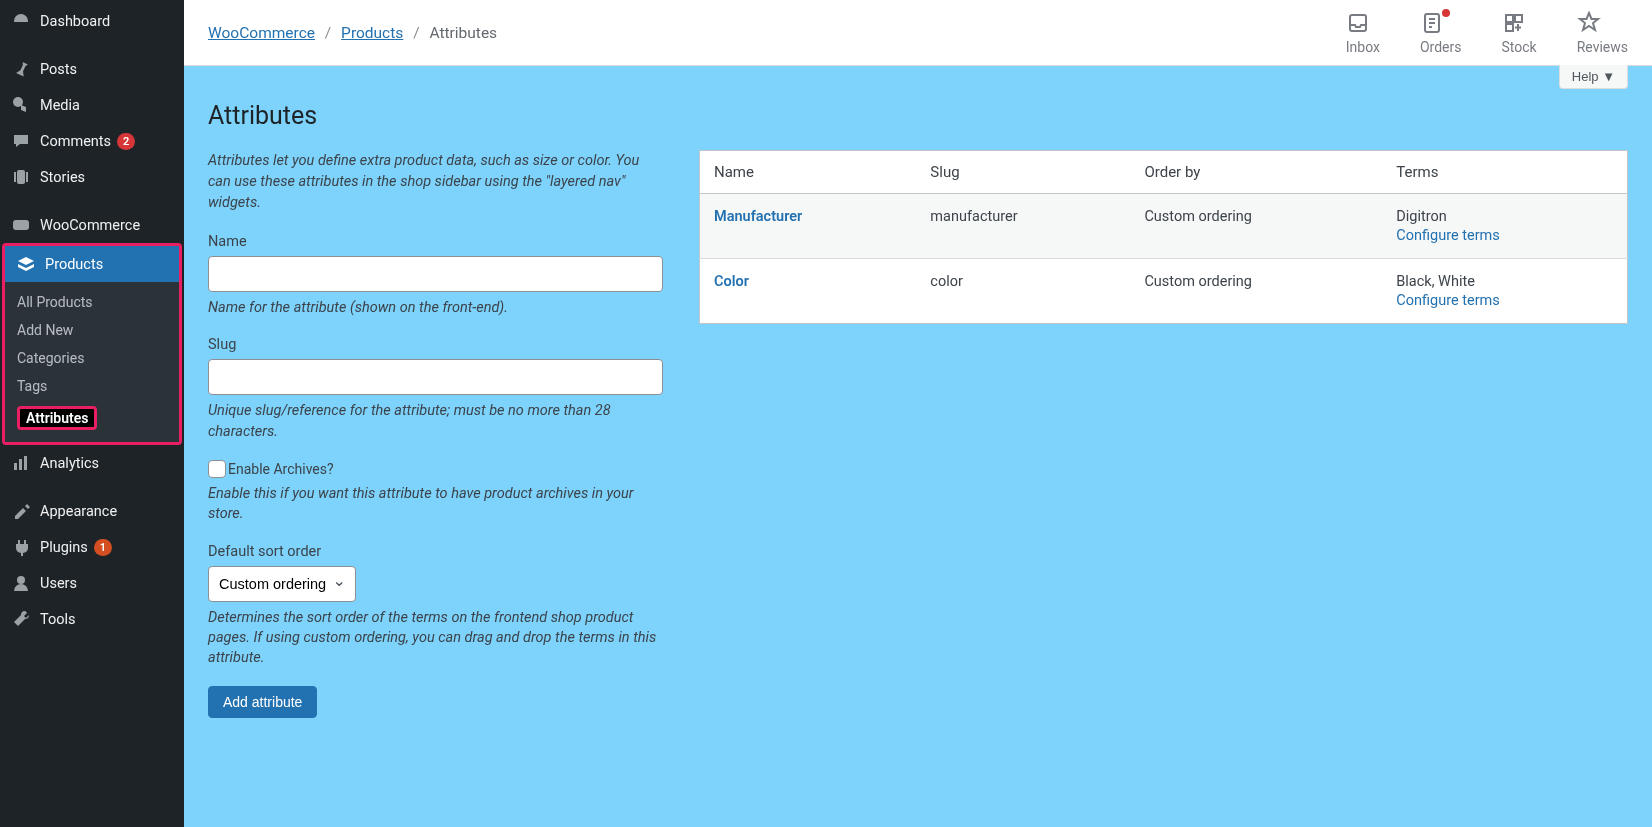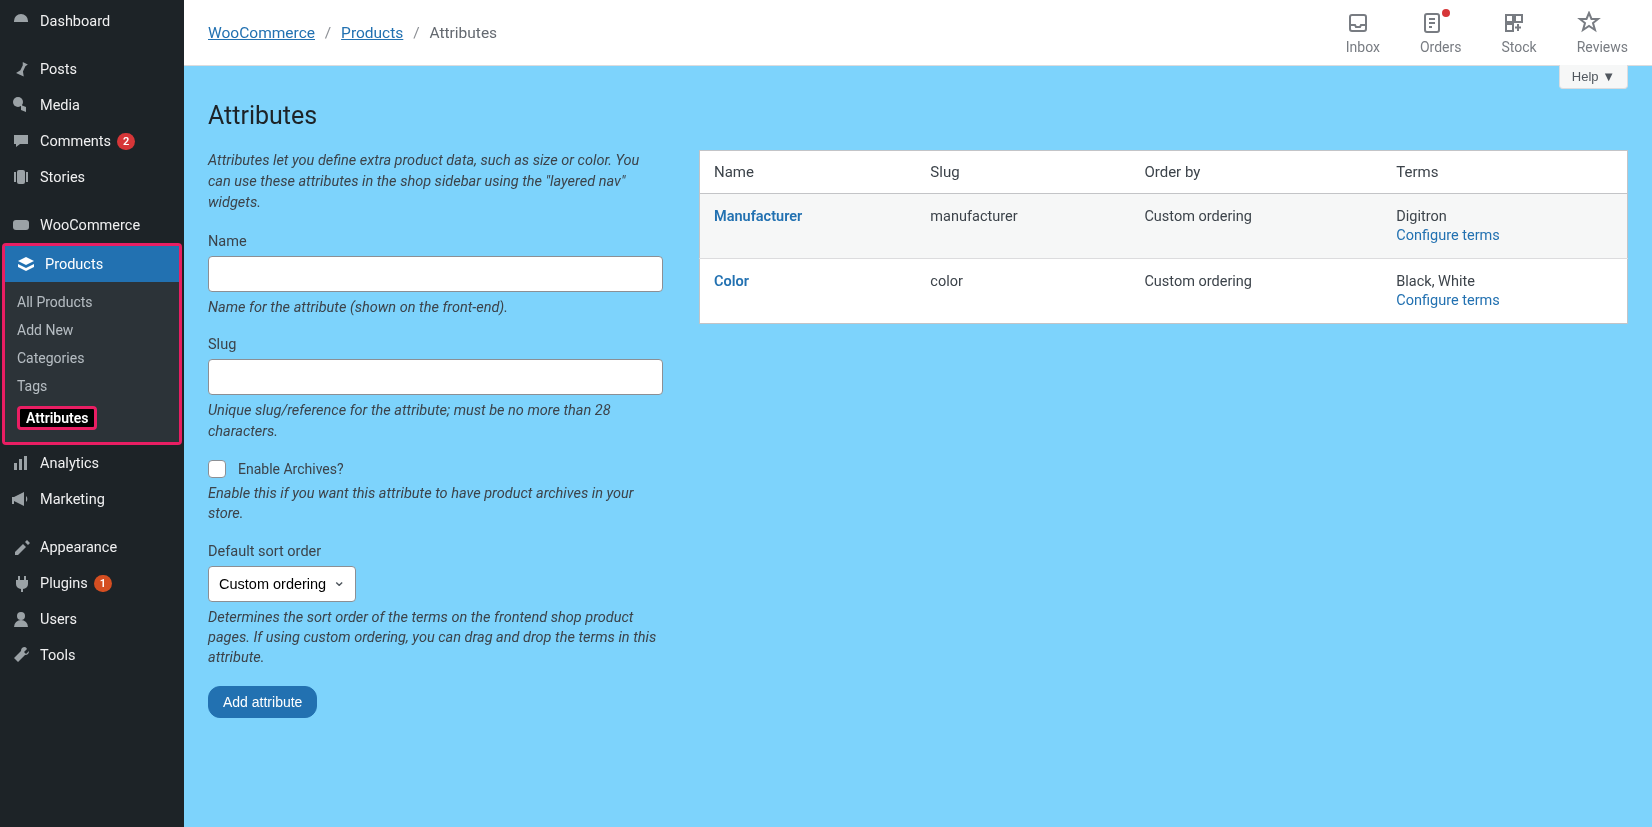--- a/index.html
+++ b/index.html
@@ -49,28 +49,28 @@
     .col-left { width: 455px; }
     .col-right { flex: 1; }
 
     .section-title { font-size: 15px; font-weight: 700; margin-bottom: 14px; color: #1d2327; }
     .desc-italic { font-style: italic; color: #3c434a; font-size: 14.5px; line-height: 1.45; margin-bottom: 20px; }
     .field-label { display: block; margin-bottom: 6px; font-size: 14.5px; }
     .text-input { width: 100%; padding: 6px 8px; border: 1px solid #8c8f94; border-radius: 4px; background: #fff; font-size: 14px; height: 36px; }
     .help-text { font-style: italic; color: #3c434a; font-size: 14.5px; margin-top: 6px; line-height: 1.4; }
     .field { margin-bottom: 18px; }
 
-    .checkbox-row { display: flex; align-items: center; gap: 12px; margin-bottom: 4px; }
+    .checkbox-row { display: flex; align-items: center; gap: 2px; margin-bottom: 4px; }
     .checkbox { width: 18px; height: 18px; border: 1px solid #8c8f94; border-radius: 4px; background: #fff; }
 
     .select { padding: 6px 28px 6px 10px; border: 1px solid #8c8f94; border-radius: 4px; background: #fff; font-size: 14.5px; height: 36px; cursor: pointer; appearance: none; position: relative; }
     .select-wrap { position: relative; display: inline-block; }
     .select-wrap::after { content: '⌄'; position: absolute; right: 10px; top: 5px; pointer-events: none; color: #50575e; font-size: 16px; }
 
-    .primary-btn { background: #2271b1; color: #fff; border: 1px solid #2271b1; border-radius: 12px; padding: 7px 14px; font-size: 14px; cursor: pointer; }
+    .primary-btn { background: #2271b1; color: #fff; border: 1px solid #2271b1; border-radius: 4px; padding: 7px 14px; font-size: 14px; cursor: pointer; }
 
     
     table.attr-table { width: 100%; border-collapse: collapse; background: #fff; border: 1px solid #c3c4c7; }
     .attr-table th { text-align: left; padding: 12px 14px; font-weight: 400; font-size: 15px; border-bottom: 1px solid #c3c4c7; }
     .attr-table td { padding: 14px 14px; font-size: 14.5px; vertical-align: top; border-bottom: 1px solid #dcdcde; }
     .attr-table tbody tr:last-child td { border-bottom: none; }
     .attr-table tbody tr:nth-child(odd) { background: #f6f7f7; }
     .attr-table a { color: #2271b1; text-decoration: none; }
     .attr-table a.name-link { font-weight: 600; }
     .terms-cell a { display: inline-block; margin-top: 2px; }
@@ -159,28 +159,20 @@
 
     <div class="menu-item">
       <span class="icon">
           <svg width="20" height="20" viewBox="0 0 20 20" fill="currentColor">
             <rect x="3" y="10" width="3" height="7"></rect>
             <rect x="8" y="6" width="3" height="11"></rect>
             <rect x="13" y="3" width="3" height="14"></rect>
           </svg>
         </span>
       <span>Analytics</span>
-    </div>
-    <div class="menu-item">
-      <span class="icon">
-          <svg width="20" height="20" viewBox="0 0 20 20" fill="currentColor">
-            <path d="M3 8l10-5v14L3 12v3H1V8h2zm12-1a4 4 0 010 6V7z"></path>
-          </svg>
-        </span>
-      <span>Marketing</span>
     </div>
     <div class="menu-gap"></div>
     <div class="menu-item">
       <span class="icon">
           <svg width="20" height="20" viewBox="0 0 20 20" fill="currentColor">
             <path d="M4 15l8-8 3 3-8 8H4v-3zm10-10l2-2 3 3-2 2-3-3z"></path>
           </svg>
         </span>
       <span>Appearance</span>
     </div>

